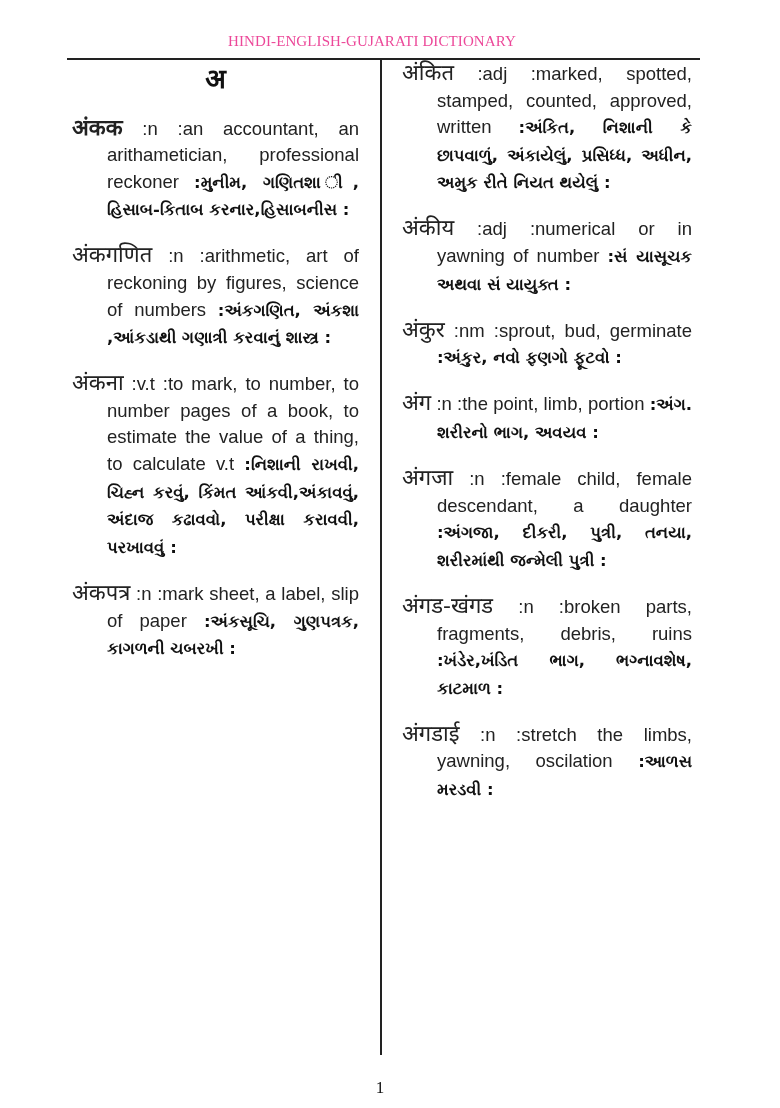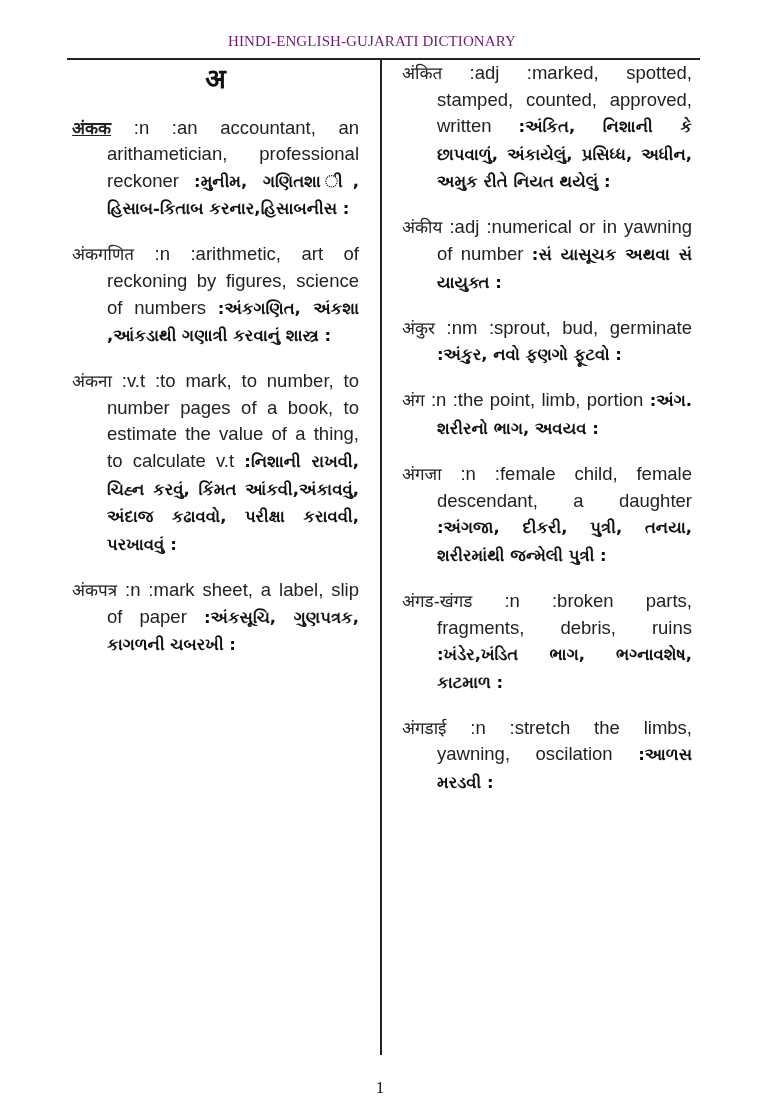--- a/index.html
+++ b/index.html
@@ -17,21 +17,21 @@
     }
     .running-head {
       position: absolute;
       top: 33px;
       left: 0;
       width: 744px;
       text-align: center;
       font-family: "Liberation Serif", "DejaVu Serif", serif;
       font-size: 15px;
       letter-spacing: 0.1px;
-      color: #701a75;
+      color: #ec4899;
     }
     .head-rule {
       position: absolute;
       top: 58px;
       left: 67px;
       width: 633px;
       height: 2px;
       background: #222;
     }
     .col-divider {
@@ -63,24 +63,24 @@
       line-height: 26.6px;
       text-align: justify;
       padding-left: 35px;
       text-indent: -35px;
       margin-bottom: 17px;
       color: #222;
     }
     .col-right .entry:first-child { margin-top: 0; }
     .hw {
       font-family: "DejaVu Sans", sans-serif;
-      font-size: 17px;
+      font-size: 22px;
       color: #222;
     }
-    .hw.bold { font-weight: bold; text-decoration: underline; }
+    .hw.bold { font-weight: bold; }
     .gu {
       font-family: "DejaVu Sans", sans-serif;
       font-weight: bold;
       font-size: 16.5px;
       color: #111;
     }
     .page-number {
       position: absolute;
       top: 1078px;
       left: 0;

